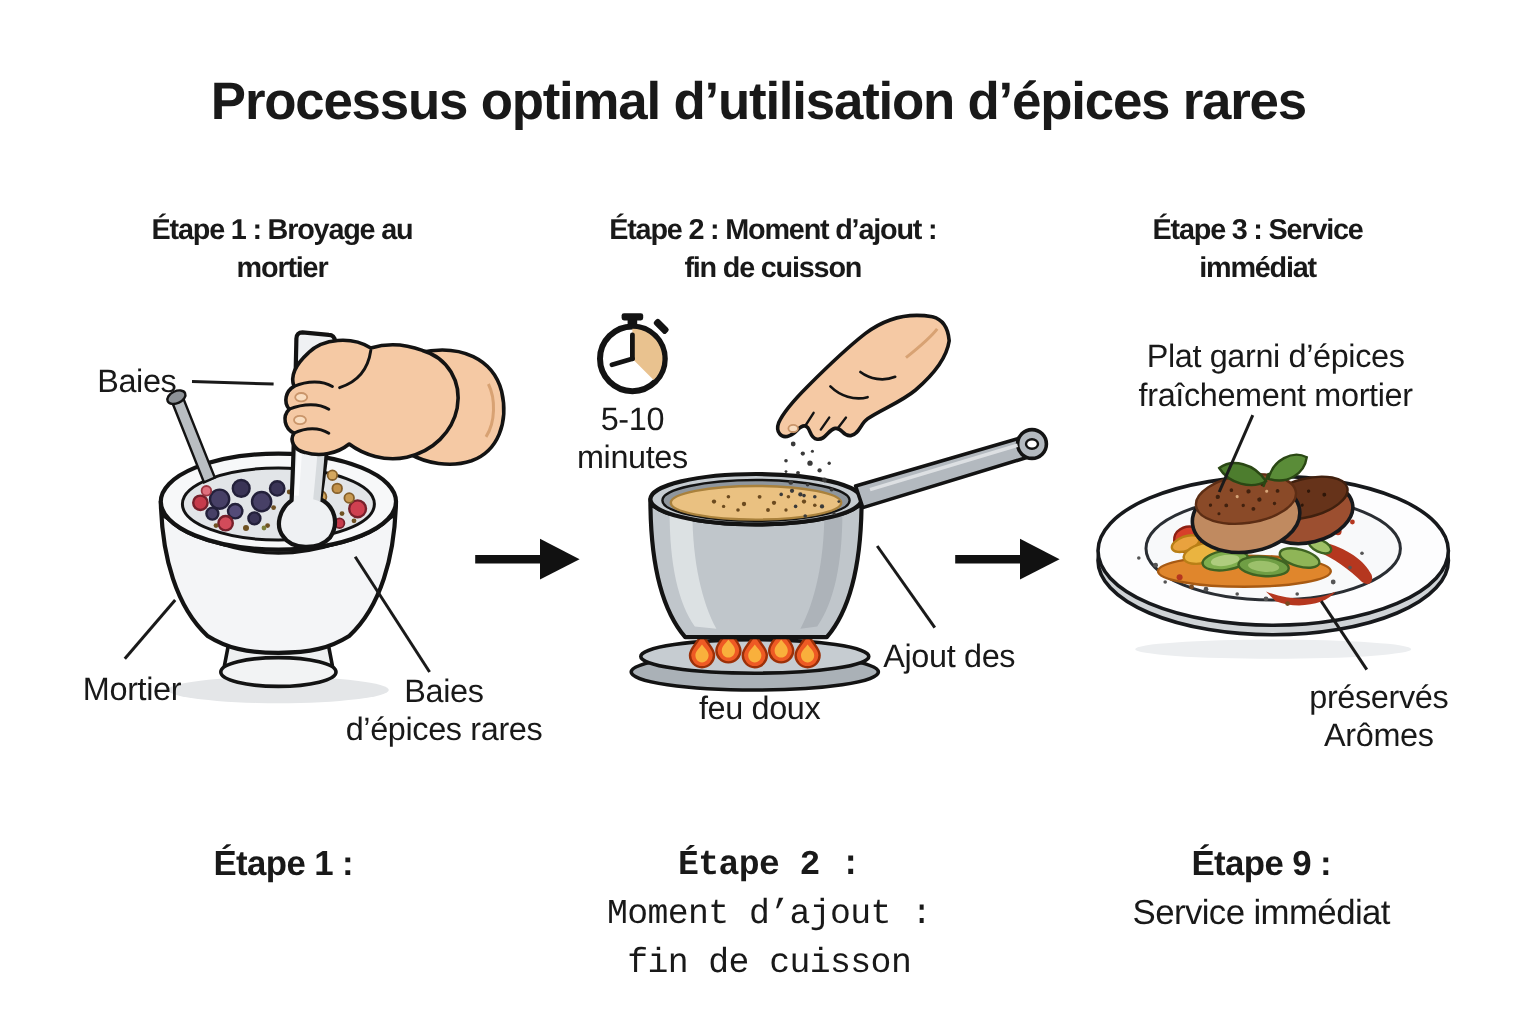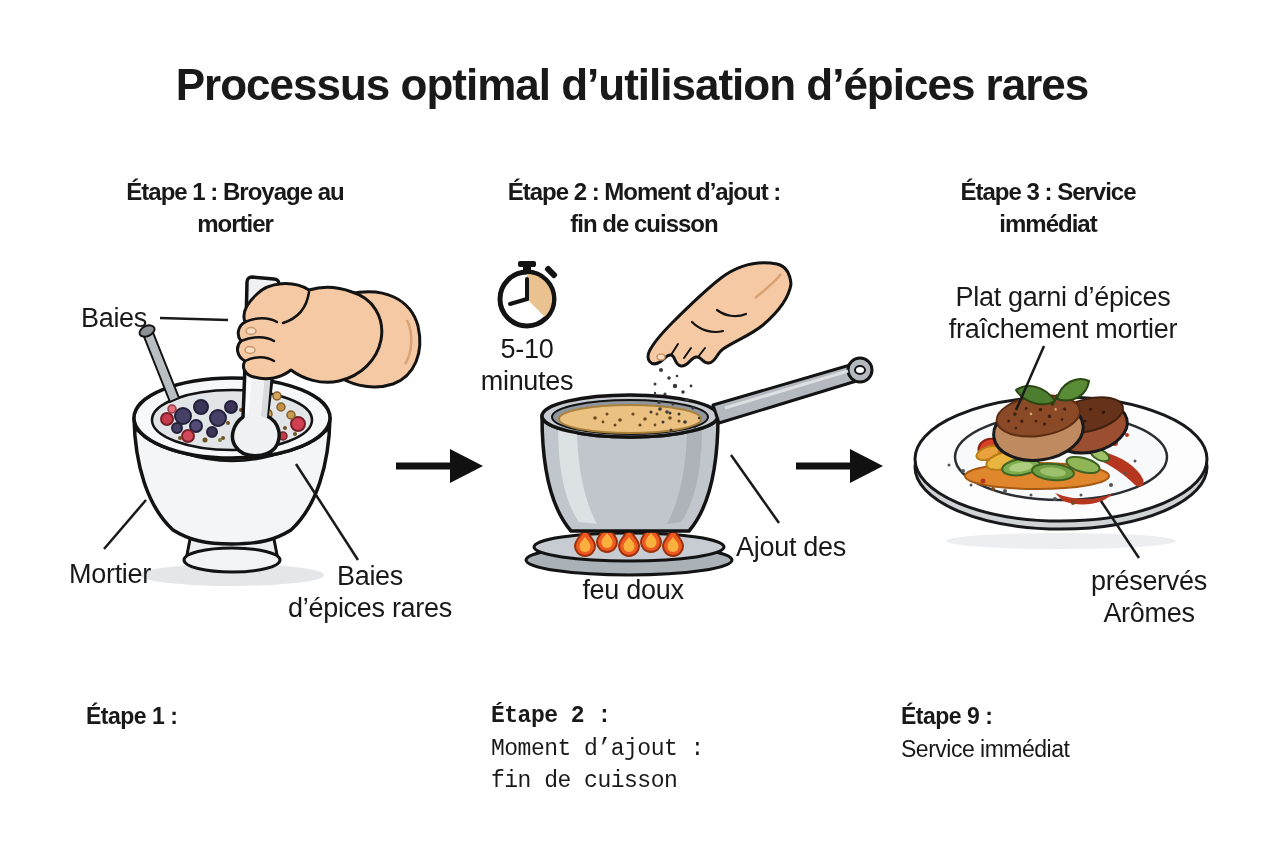--- a/index.html
+++ b/index.html
@@ -14,21 +14,21 @@
   .step-header{
     position:absolute;top:176px;text-align:center;font-weight:700;
     font-size:24px;line-height:1.32;letter-spacing:-1px;
   }
   .step-header .line{white-space:nowrap;}
   .lbl{
     position:absolute;text-align:center;font-size:27px;line-height:1.2;letter-spacing:-0.3px;
   }
   .lbl .line{white-space:nowrap;}
   .caption{
-    position:absolute;top:700px;text-align:left;font-size:23px;line-height:1.42;letter-spacing:-0.5px;
+    position:absolute;top:700px;text-align:center;font-size:29px;line-height:1.42;letter-spacing:-0.5px;
   }
   .caption .cap-title{font-weight:700;}
   .caption .line{white-space:nowrap;}
   svg{position:absolute;overflow:visible;}
 </style>
 </head>
 <body>
 
 <div id="app">
 

